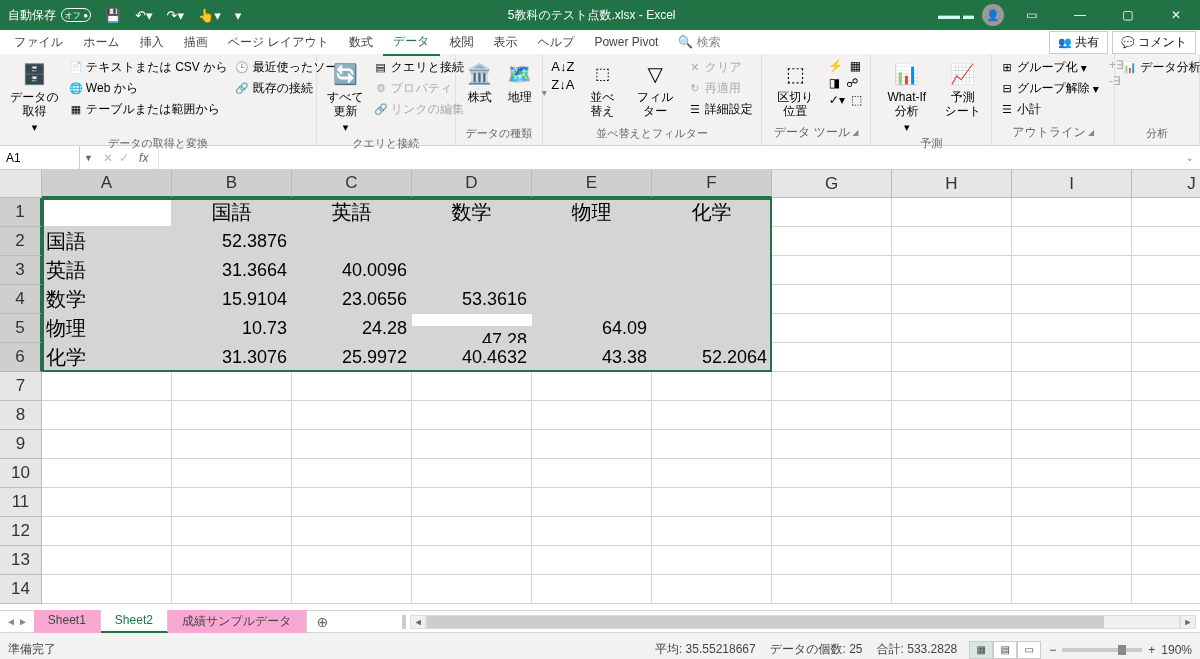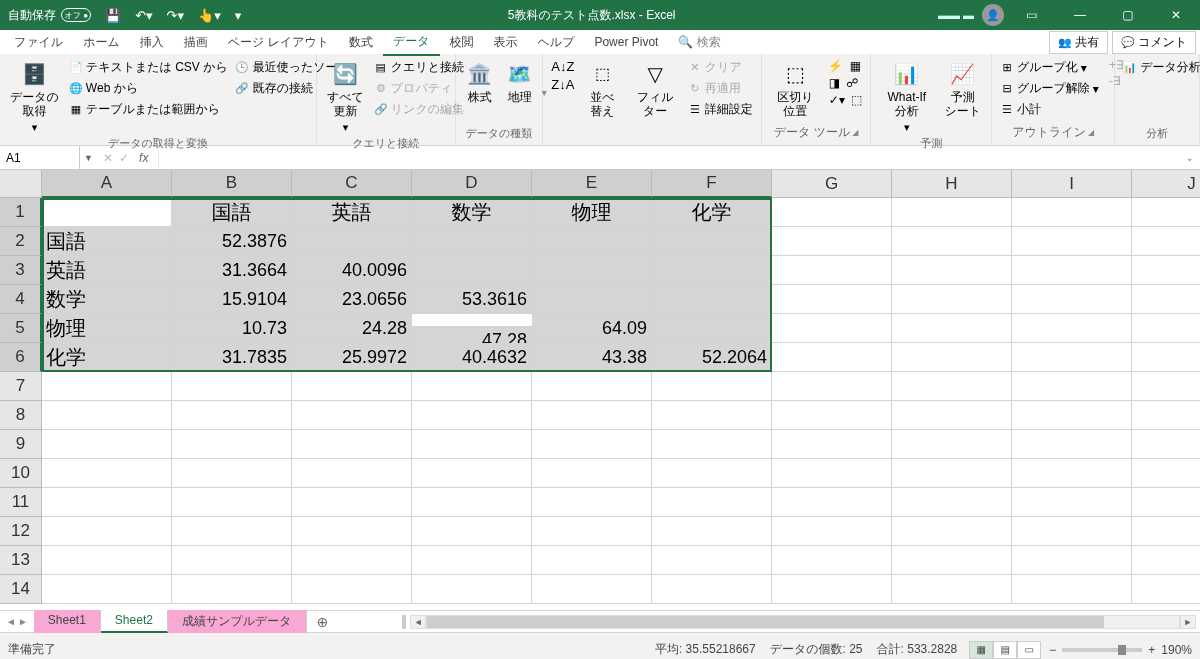--- a/index.html
+++ b/index.html
@@ -212,20 +212,21 @@
         <div class="small-item" style="color:#aaa">
             <span class="ic">↻</span>
             <span>再適用</span>
           </div>
         <div class="small-item">
             <span class="ic">☰</span>
             <span>詳細設定</span>
           </div>
       </div>
     </div>
+    <div class="rg-label">並べ替えとフィルター</div>
   </div>
 
   <div class="ribbon-group">
     <div class="rg-content">
       <div class="big-btn">
           <div class="ico">⬚</div>
           <span>区切り位置</span>
         </div>
       <div class="small-list" style="gap:1px">
         <div style="display:flex;gap:2px">
@@ -381,21 +382,21 @@
       <div class="cell selrange num" style="left: 130px; top: 116px; width: 120px;">10.73</div>
       <div class="cell selrange num" style="left: 250px; top: 116px; width: 120px;">24.28</div>
       <div class="cell selrange num" style="left: 370px; top: 128px; width: 120px;">47.28</div>
       <div class="cell selrange num" style="left: 490px; top: 116px; width: 120px;">64.09</div>
       <div class="cell selrange" style="left: 610px; top: 116px; width: 120px;"></div>
       <div class="cell" style="left: 730px; top: 116px; width: 120px;"></div>
       <div class="cell" style="left: 850px; top: 116px; width: 120px;"></div>
       <div class="cell" style="left: 970px; top: 116px; width: 120px;"></div>
       <div class="cell" style="left: 1090px; top: 116px; width: 120px;"></div>
       <div class="cell selrange lbl" style="left: 0px; top: 145px; width: 130px;">化学</div>
-      <div class="cell selrange num" style="left: 130px; top: 145px; width: 120px;">31.7835</div>
+      <div class="cell selrange num" style="left: 130px; top: 145px; width: 120px;">31.3076</div>
       <div class="cell selrange num" style="left: 250px; top: 145px; width: 120px;">25.9972</div>
       <div class="cell selrange num" style="left: 370px; top: 145px; width: 120px;">40.4632</div>
       <div class="cell selrange num" style="left: 490px; top: 145px; width: 120px;">43.38</div>
       <div class="cell selrange num" style="left: 610px; top: 145px; width: 120px;">52.2064</div>
       <div class="cell" style="left: 730px; top: 145px; width: 120px;"></div>
       <div class="cell" style="left: 850px; top: 145px; width: 120px;"></div>
       <div class="cell" style="left: 970px; top: 145px; width: 120px;"></div>
       <div class="cell" style="left: 1090px; top: 145px; width: 120px;"></div>
       <div class="cell" style="left: 0px; top: 174px; width: 130px;"></div>
       <div class="cell" style="left: 130px; top: 174px; width: 120px;"></div>

